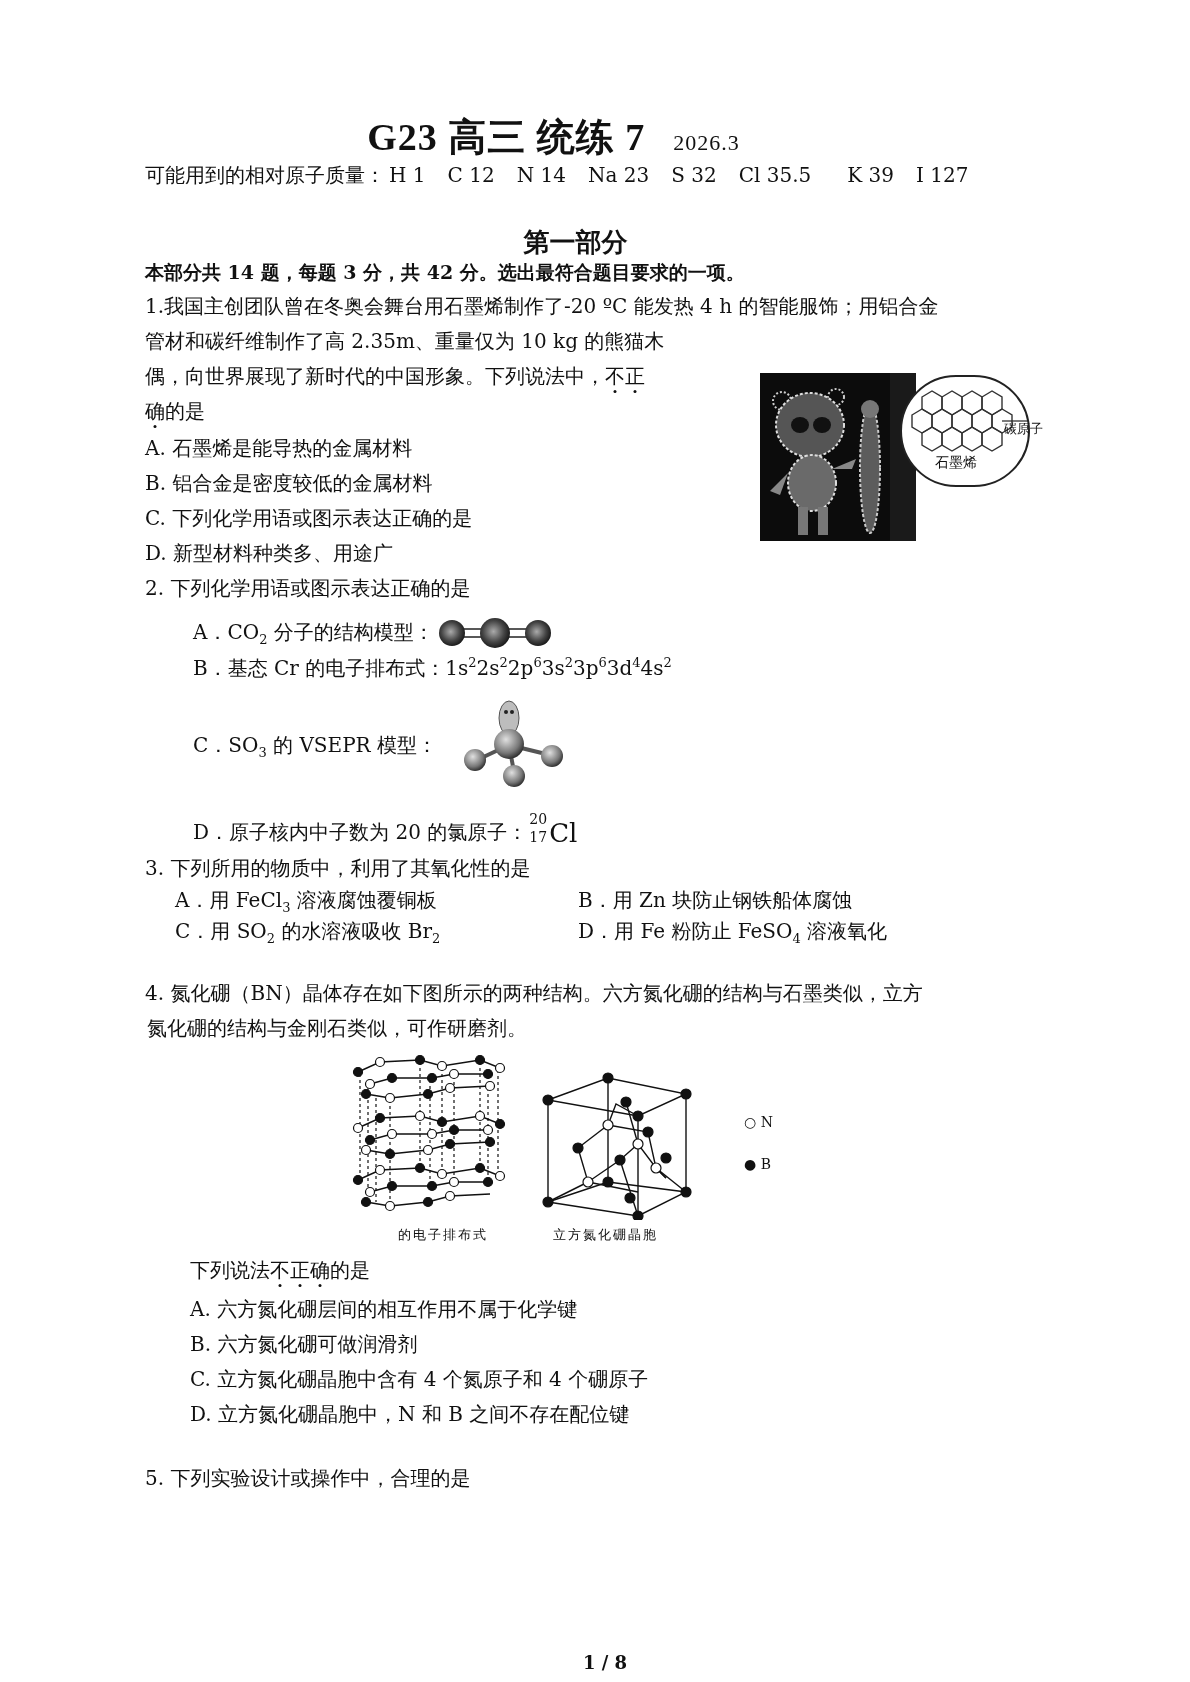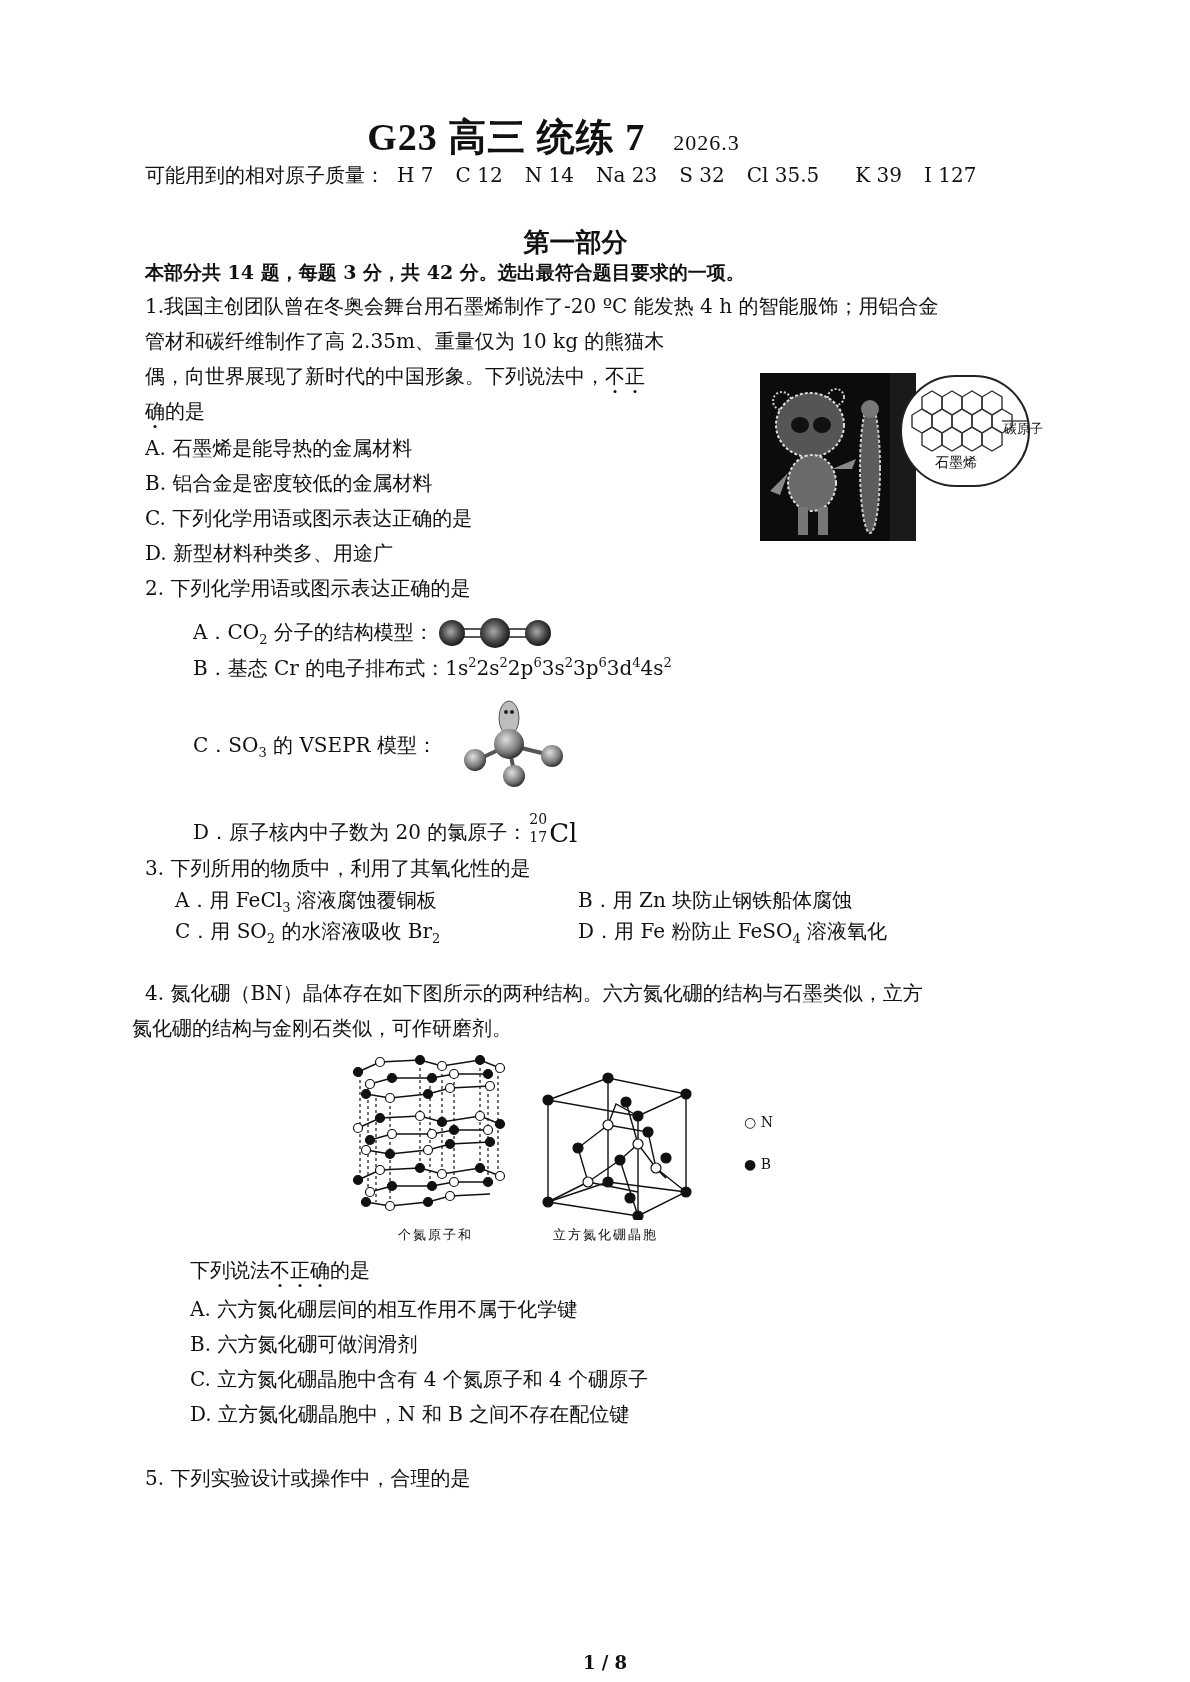--- a/index.html
+++ b/index.html
@@ -61,21 +61,21 @@
   .legend { font-size: 14px; }
 </style>
 </head>
 <body>
 
 <div class="abs title">
   <span>G23 高三  统练 7</span><span class="date">2026.3</span>
 </div>
 
 <div class="abs text masses" style="left:145px; top:165px;">
-  <span style="margin-right:12px;">可能用到的相对原子质量：</span><span>H 7</span><span>C 12</span><span>N 14</span><span>Na 23</span><span>S 32</span><span style="margin-right:36px;">Cl 35.5</span><span>K 39</span><span>I 127</span>
+  <span style="margin-right:4px;">可能用到的相对原子质量：</span><span>H 1</span><span>C 12</span><span>N 14</span><span>Na 23</span><span>S 32</span><span style="margin-right:36px;">Cl 35.5</span><span>K 39</span><span>I 127</span>
 </div>
 
 <div class="abs section-title">第一部分</div>
 
 <div class="abs text bold" style="left:145px; top:263px; font-size:19px;">本部分共 14 题，每题 3 分，共 42 分。选出最符合题目要求的一项。</div>
 
 <div class="abs text" style="left:145px; top:296px;">
   <span>1.</span><span>我国主创团队曾在冬奥会舞台用石墨烯制作了-20 ºC 能发热 4 h 的智能服饰；用铝合金</span>
 </div>
 <div class="abs text" style="left:145px; top:331px;">管材和碳纤维制作了高 2.35m、重量仅为 10 kg 的熊猫木</div>
@@ -209,21 +209,21 @@
 <div class="abs text" style="left:175px; top:921px;">
   <span>C．</span><span>用 SO</span><sub>2</sub><span> 的水溶液吸收 Br</span><sub>2</sub>
 </div>
 <div class="abs text" style="left:578px; top:921px;">
   <span>D．</span><span>用 Fe 粉防止 FeSO</span><sub>4</sub><span> 溶液氧化</span>
 </div>
 
 <div class="abs text" style="left:145px; top:983px;">
   <span>4.</span>&nbsp;<span>氮化硼（BN）晶体存在如下图所示的两种结构。六方氮化硼的结构与石墨类似，立方</span>
 </div>
-<div class="abs text" style="left:132px; top:1018px;">氮化硼的结构与金刚石类似，可作研磨剂。</div>
+<div class="abs text" style="left:147px; top:1018px;">氮化硼的结构与金刚石类似，可作研磨剂。</div>
 
 <div class="abs" style="left:350px; top:1052px;">
   <svg width="160" height="160" viewBox="0 0 160 160">
     <g stroke="#111" stroke-width="1.4" fill="none">
 
       <g id="layerTop">
         <polyline points="8,20 30,10 70,8 92,14 130,8 150,16"></polyline>
         <polyline points="20,32 42,26 82,26 104,22 138,22"></polyline>
         <polyline points="16,42 40,46 78,42 100,36 140,34"></polyline>
       </g>
@@ -297,21 +297,21 @@
       <circle cx="82" cy="134" r="4.5" fill="#111"></circle>
         <circle cx="104" cy="130" r="4.5" fill="#fff"></circle>
       <circle cx="138" cy="130" r="4.5" fill="#111"></circle>
       <circle cx="16" cy="150" r="4.5" fill="#111"></circle>
         <circle cx="40" cy="154" r="4.5" fill="#fff"></circle>
       <circle cx="78" cy="150" r="4.5" fill="#111"></circle>
         <circle cx="100" cy="144" r="4.5" fill="#fff"></circle>
     </g>
   </svg>
 </div>
-<div class="abs diagram-caption" style="left:398px; top:1226px;">个氮原子和</div>
+<div class="abs diagram-caption" style="left:398px; top:1226px;">的电子排布式</div>
 
 <div class="abs" style="left:540px; top:1070px;">
   <svg width="160" height="150" viewBox="0 0 160 150">
     <g stroke="#111" stroke-width="1.4" fill="none">
       <polygon points="8,30 68,8 146,24 98,46"></polygon>
       <polygon points="8,132 68,112 146,122 98,146"></polygon>
       <line x1="8" y1="30" x2="8" y2="132"></line>
       <line x1="68" y1="8" x2="68" y2="112"></line>
       <line x1="146" y1="24" x2="146" y2="122"></line>
       <line x1="98" y1="46" x2="98" y2="146"></line>

